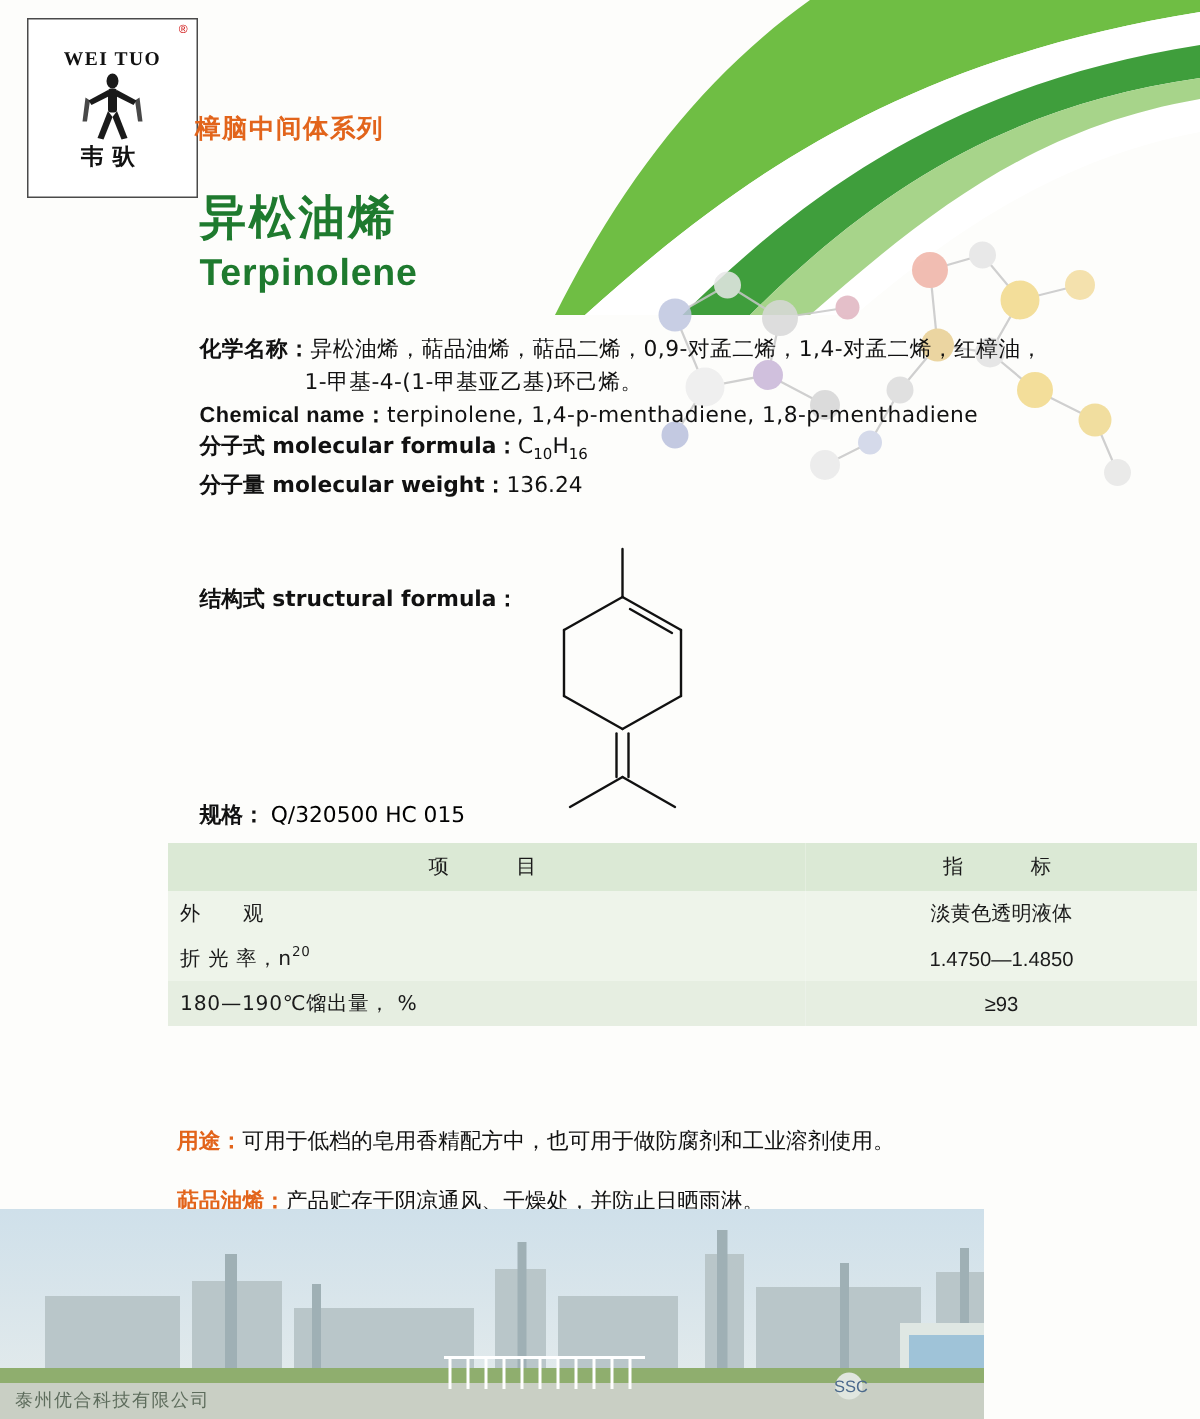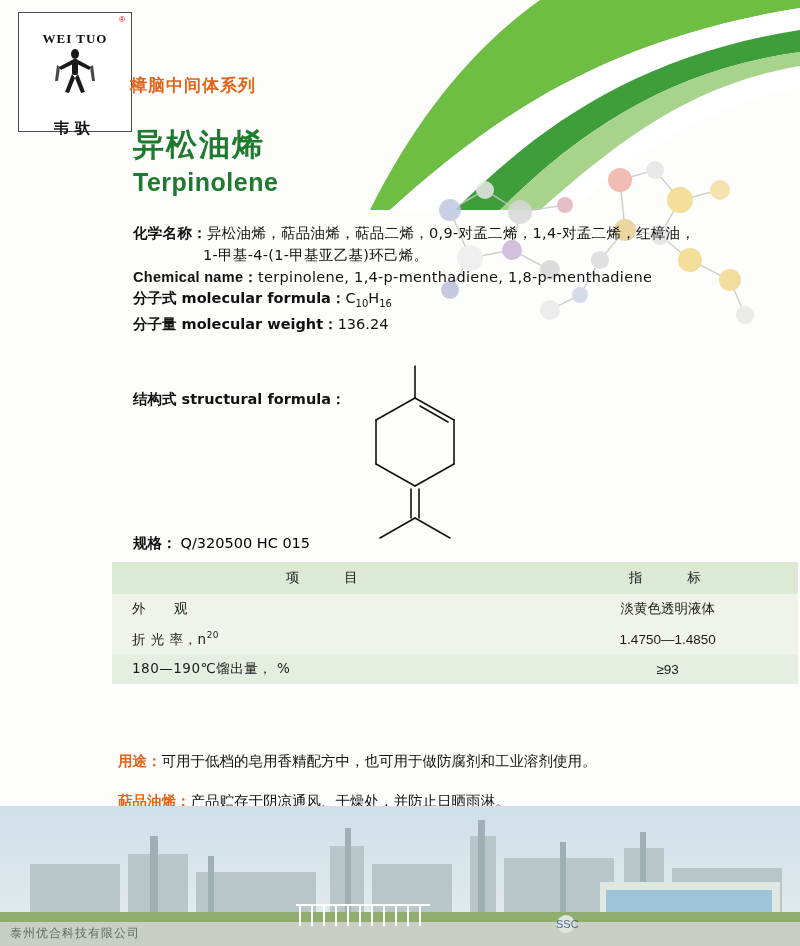--- a/index.html
+++ b/index.html
@@ -74,21 +74,20 @@
     width: 100%;
     height: 48px;
     position: relative;
   }
   .logo-cn {
     font-family: "DejaVu Sans", sans-serif;
     font-size: 15px;
     font-weight: bold;
     color: #111;
     letter-spacing: 6px;
-    margin-top: 24px;
   }
 
   
   .series-title {
     position: absolute;
     left: 130px;
     top: 74px;
     font-family: "DejaVu Sans", sans-serif;
     font-size: 17px;
     font-weight: bold;
@@ -203,21 +202,21 @@
   table.spec-table td {
     background: #eef4ea;
     height: 28px;
     color: #1a1a1a;
     border: none;
   }
   table.spec-table tr.alt td {
     background: #e6eee1;
   }
   td.c1 {
-    padding-left: 20px;
+    padding-left: 8px;
     letter-spacing: 0.5px;
   }
   td.c2 {
     text-align: center;
     font-family: "Liberation Sans", sans-serif;
   }
   .hdr-col1 { width: 62%; }
   .hdr-col2 { width: 38%; }
   sup.n20 { font-size: 9px; }
 
@@ -239,21 +238,21 @@
   .note-key {
     color: #e2641b;
     font-weight: bold;
   }
 
   
   .factory {
     position: absolute;
     left: 0;
     bottom: 0;
-    width: 800px;
+    width: 656px;
     height: 140px;
     overflow: hidden;
     text-decoration: underline;
   }
   .company-strip {
     position: absolute;
     left: 0;
     bottom: 4px;
     width: 100%;
     text-align: left;

